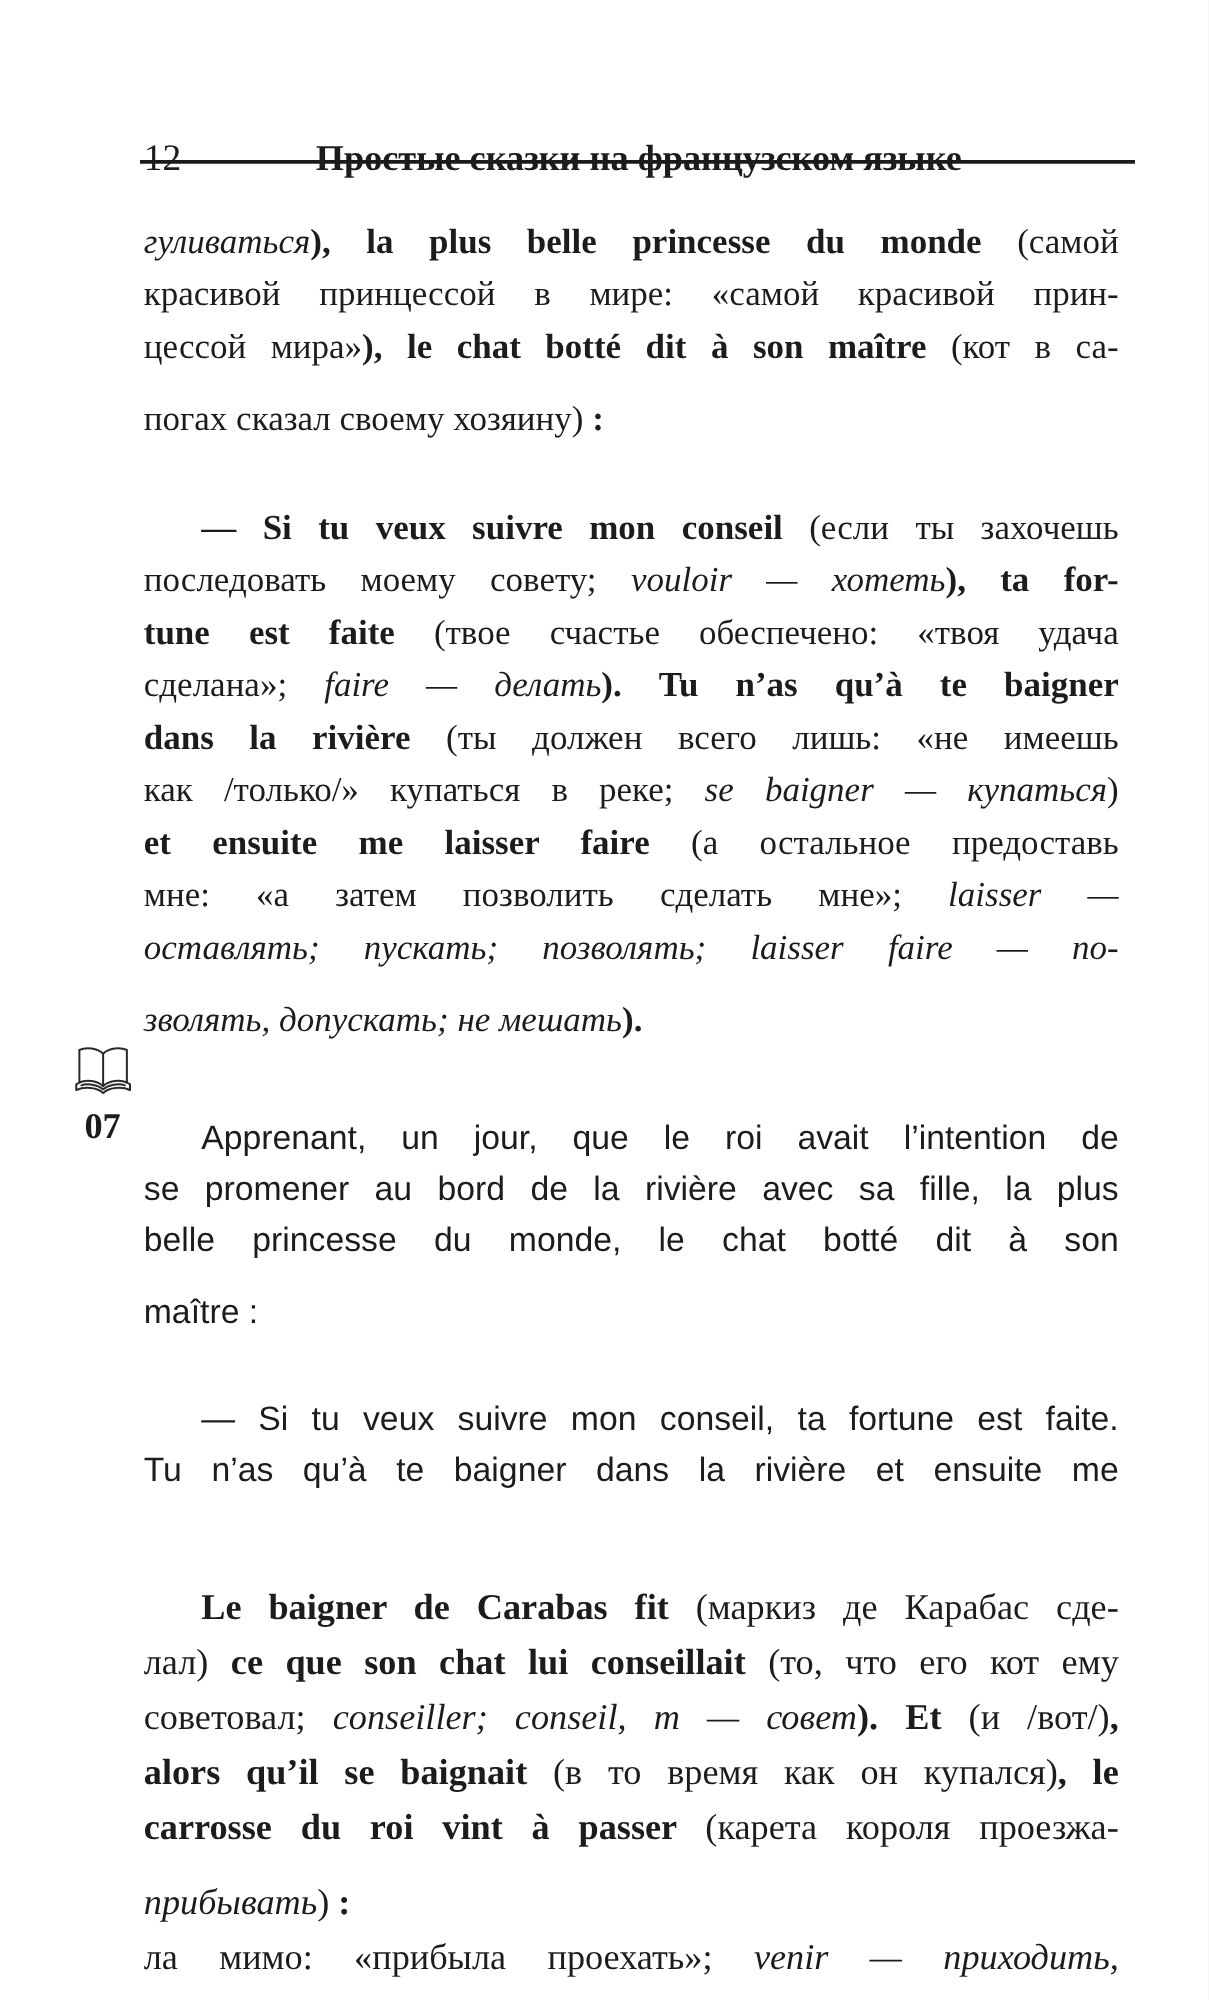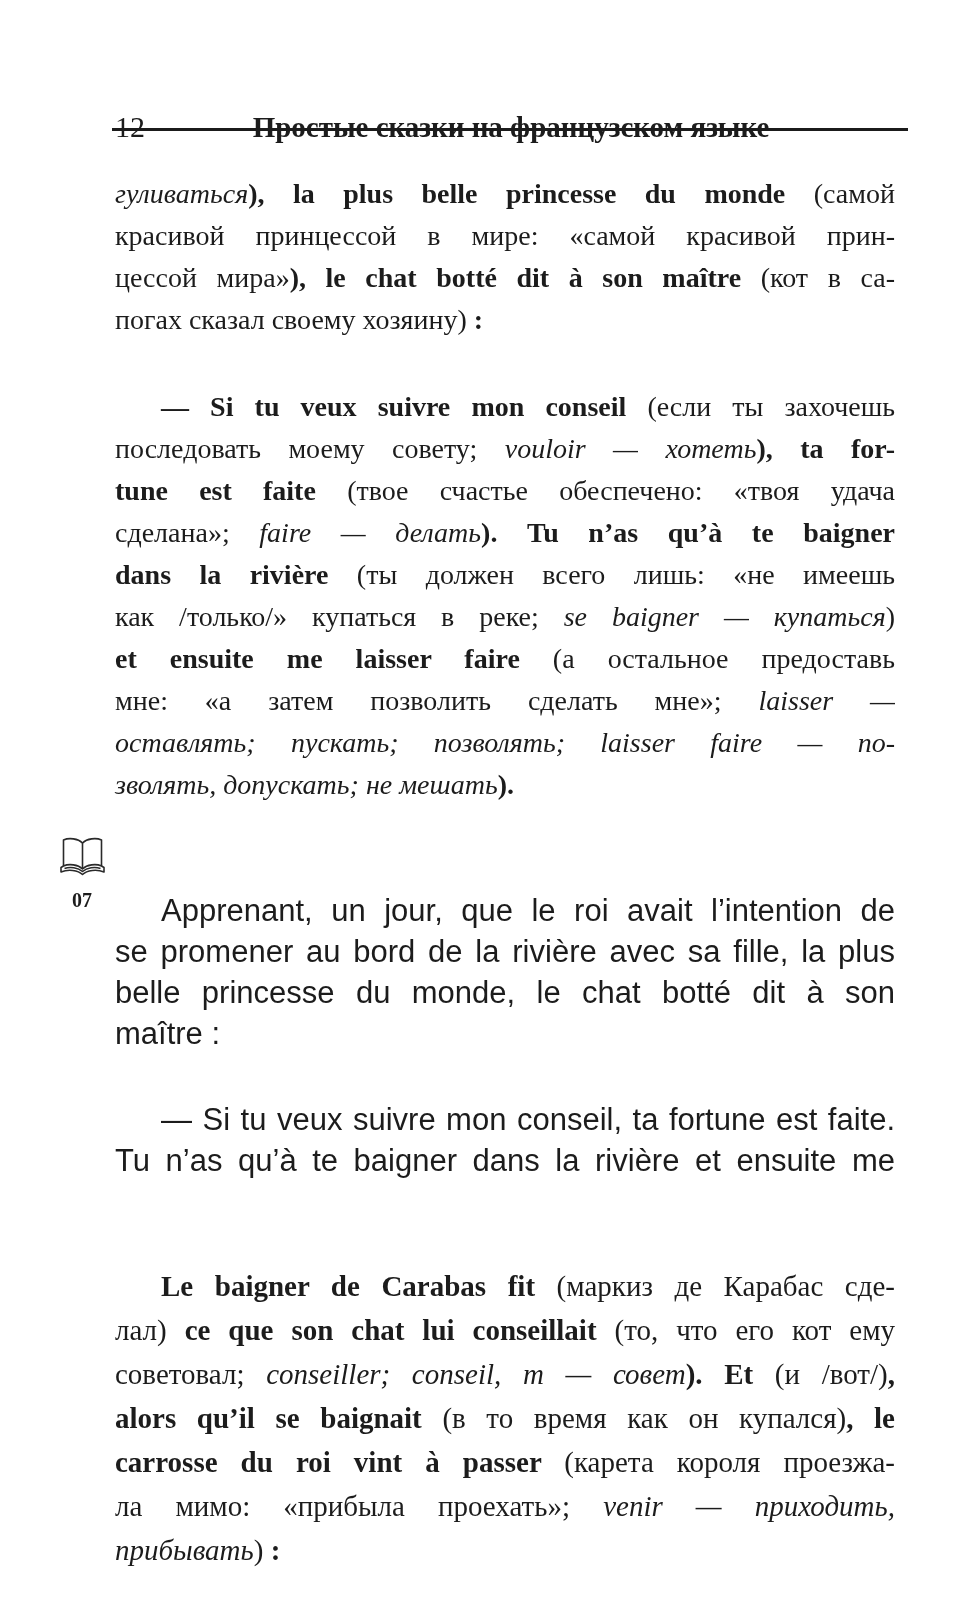--- a/index.html
+++ b/index.html
@@ -37,41 +37,41 @@
   .para{margin:0;padding:0;}
   .serif .line{
     font-family:"Liberation Serif",serif;
     font-size:28px;line-height:42px;
   }
   #group-serif-2 .serif .line{
     font-size:29px;line-height:44px;
   }
   .sans .line{
     font-family:"Liberation Sans",sans-serif;
-    font-size:31px;line-height:41px;
+    font-size:27px;line-height:41px;
   }
   .line{
     text-align:justify;
     text-align-last:justify;
     white-space:normal;
   }
-  .line.last{text-align-last:left;}
+  .line.last{text-align-last:left;margin-top:16px;}
   .line.indent{text-indent:46px;margin-top:45px;}
   .b{font-weight:bold;}
   .i{font-style:italic;}
   .r{font-weight:normal;font-style:normal;}
   
   .audio-marker{
     position:absolute;left:56px;top:836px;width:52px;
     text-align:center;
   }
   .track-number{
     display:block;margin-top:6px;
     font-family:"Liberation Serif",serif;
-    font-size:20px;font-weight:bold;line-height:24px;
+    font-size:29px;font-weight:bold;line-height:24px;
   }
 </style>
 </head>
 <body>
 
 <div class="page">
 
   <div class="header">
     <span class="page-number">12</span>
     <span class="header-title">Простые сказки на французском языке</span>
@@ -122,18 +122,18 @@
         <div class="line"><span class="r">Tu n’as qu’à te baigner dans la rivière et ensuite me</span></div>
       </div>
     </div>
   <div class="group" id="group-serif-2">
       <div class="para serif">
         <div class="line indent"><span class="b">Le baigner de Carabas fit </span><span class="r">(маркиз де Карабас сде-</span></div>
         <div class="line"><span class="r">лал) </span><span class="b">ce que son chat lui conseillait </span><span class="r">(то, что его кот ему</span></div>
         <div class="line"><span class="r">советовал; </span><span class="i">conseiller; conseil, m — совет</span><span class="b">). Et </span><span class="r">(и /вот/)</span><span class="b">,</span></div>
         <div class="line"><span class="b">alors qu’il se baignait </span><span class="r">(в то время как он купался)</span><span class="b">, le</span></div>
         <div class="line"><span class="b">carrosse du roi vint à passer </span><span class="r">(карета короля проезжа-</span></div>
+        <div class="line last"><span class="i">прибывать</span><span class="r">) </span><span class="b">:</span></div>
         <div class="line"><span class="r">ла мимо: «прибыла проехать»; </span><span class="i">venir — приходить,</span></div>
-        <div class="line last"><span class="i">прибывать</span><span class="r">) </span><span class="b">:</span></div>
       </div>
     </div>
 
 </div>
 
 </body></html>

